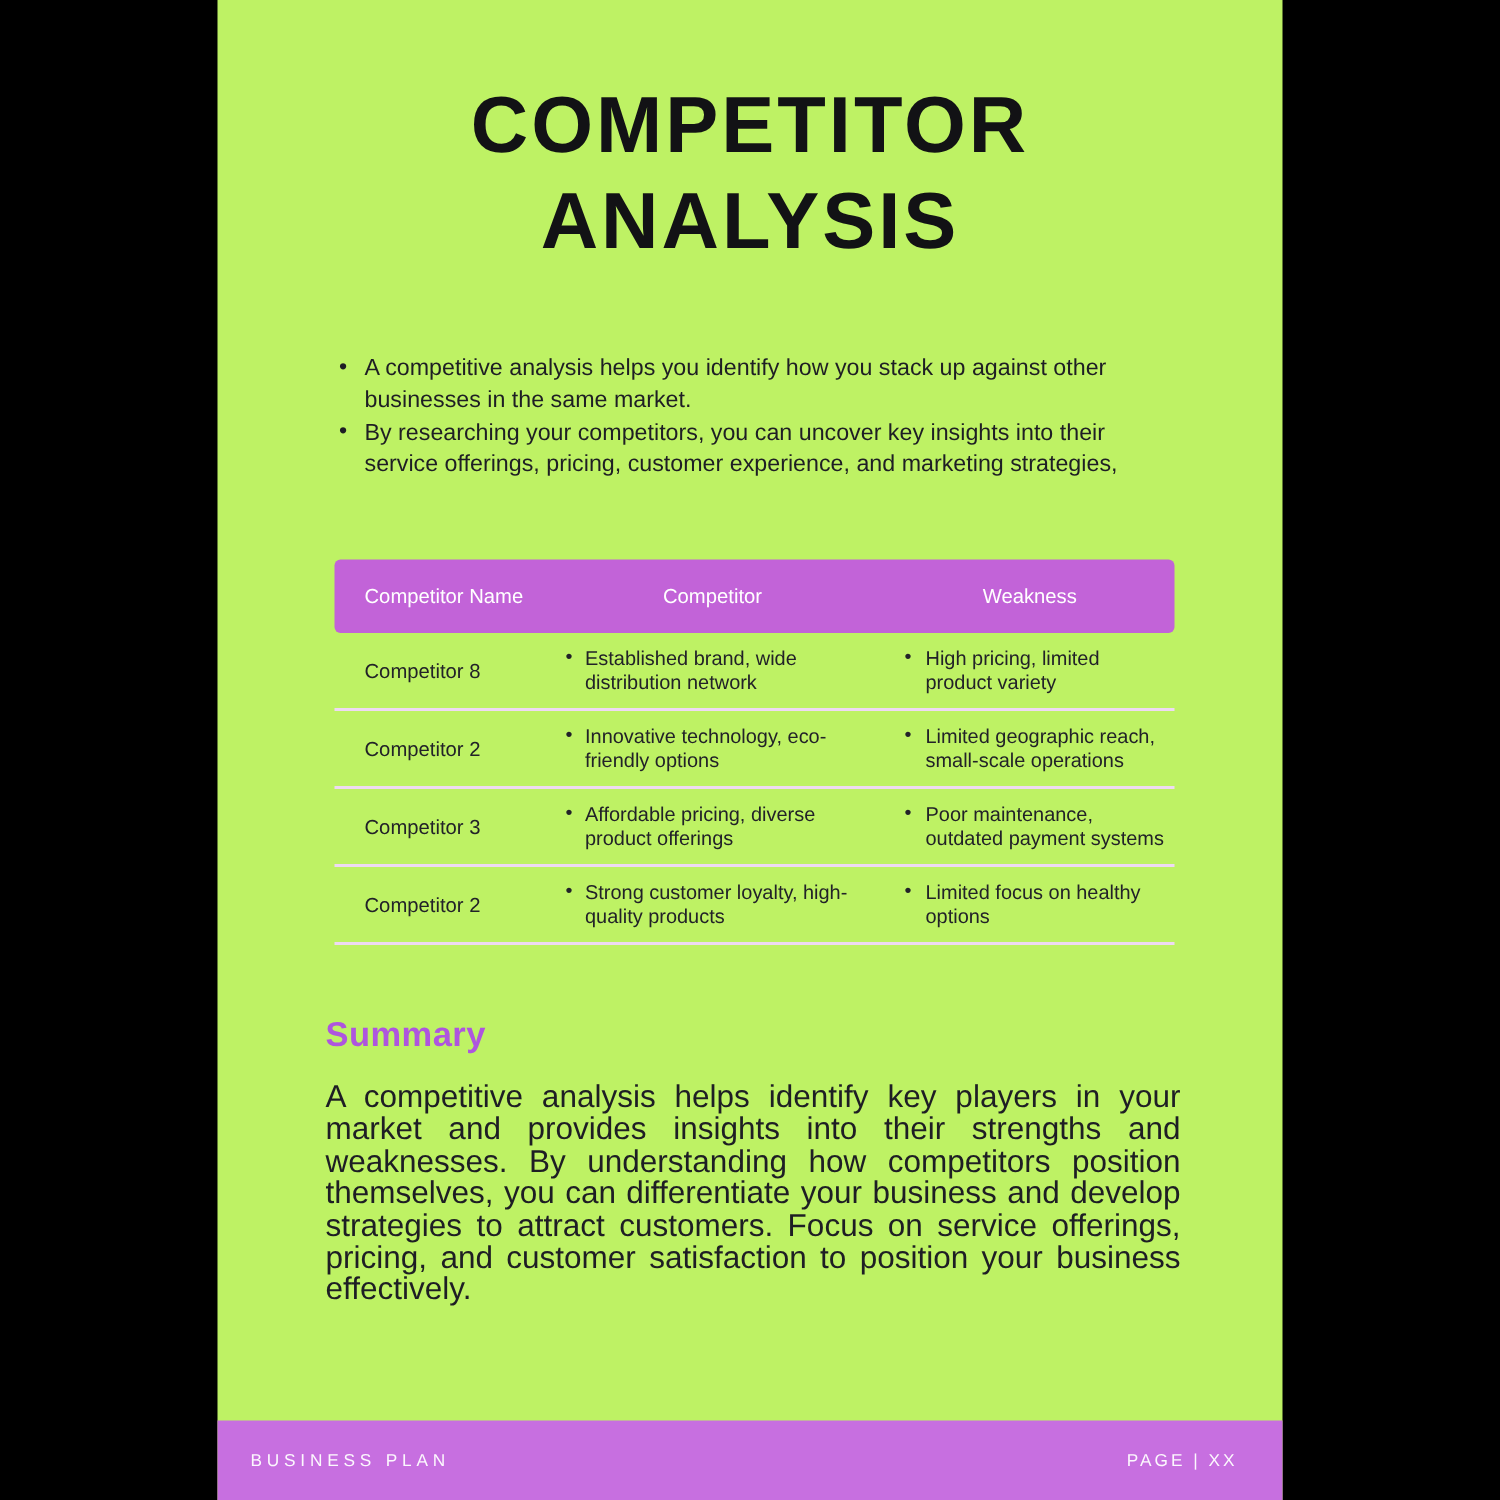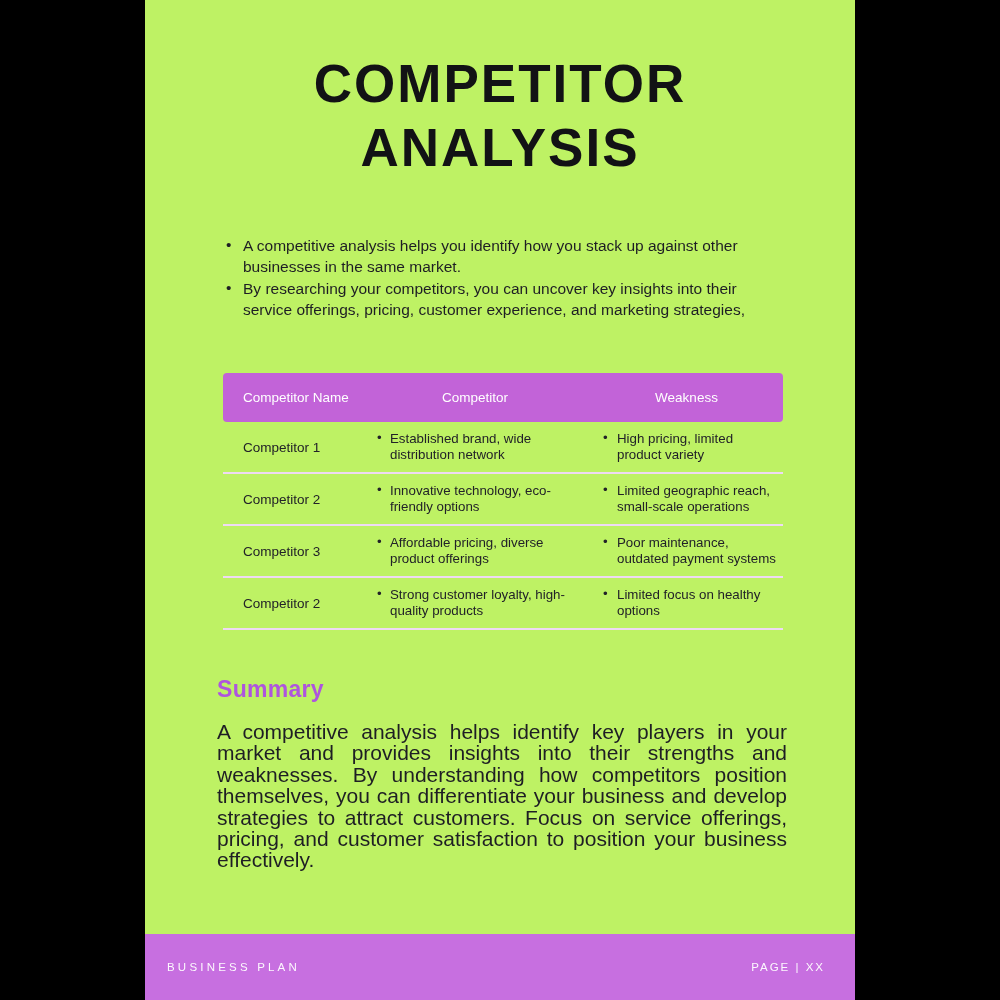--- a/index.html
+++ b/index.html
@@ -34,21 +34,21 @@
   .td-str  .cell-marker { left:17px; }
   .td-weak .cell-marker { left:13px; }
 
   
   .summary-heading { position:absolute; top:676px; left:72px; font-size:23px; font-weight:800;
                      color:#ae55de; letter-spacing:0.3px; }
   .summary-body { position:absolute; top:721px; left:72px; width:570px; text-align:justify;
                   font-size:21px; line-height:21.4px; color:#1e1e24; }
 
   
-  .footer { position:absolute; left:0; right:0; bottom:0; height:66px; background:#c76fe0;
+  .footer { position:absolute; left:0; right:0; bottom:0; height:53px; background:#c76fe0;
             display:flex; align-items:center; justify-content:space-between;
             padding:0 30px 0 22px; color:rgba(255,255,255,0.95); font-size:11.5px; }
   .footer-left  { letter-spacing:3.2px; }
   .footer-right { letter-spacing:2px; }
 </style>
 </head>
 <body>
 
 <div class="canvas">
   <div class="page">
@@ -70,21 +70,21 @@
     </ul>
 
     <div class="ctable">
       <div class="thead">
         <div class="th-name">Competitor Name</div>
         <div class="th-str">Competitor</div>
         <div class="th-weak">Weakness</div>
       </div>
 
       <div class="trow">
-        <div class="td-name">Competitor 1</div>
+        <div class="td-name">Competitor 8</div>
         <div class="td-str">
           <span class="cell-marker">•</span>
           <span>Established brand, wide distribution network</span>
         </div>
         <div class="td-weak">
           <span class="cell-marker">•</span>
           <span>High pricing, limited product variety</span>
         </div>
       </div>
 

